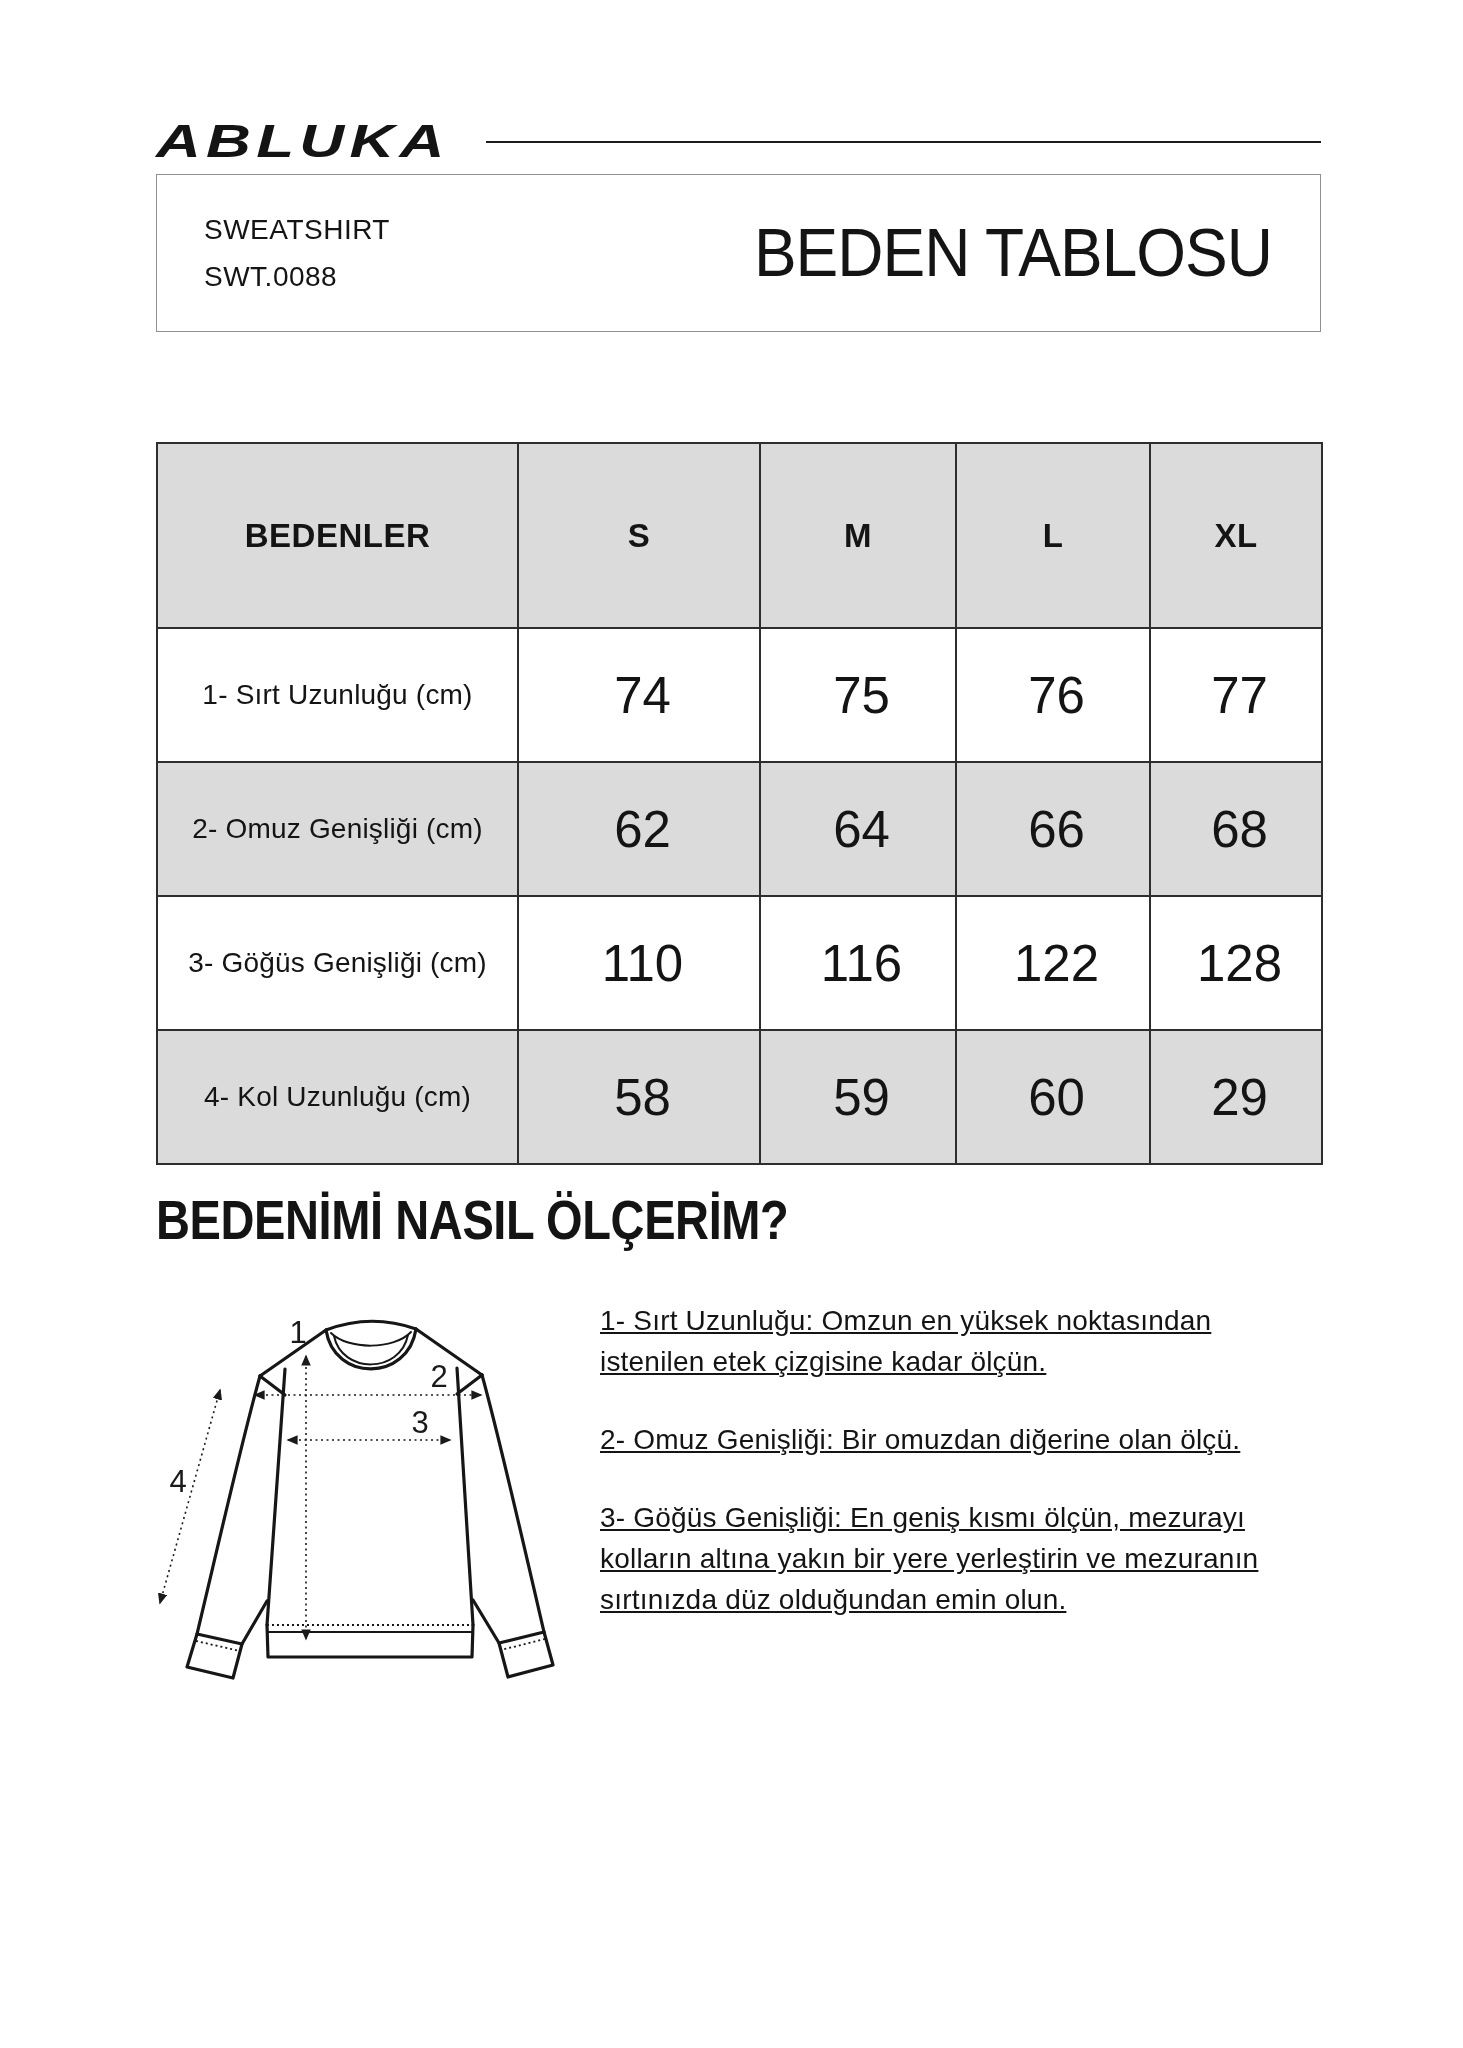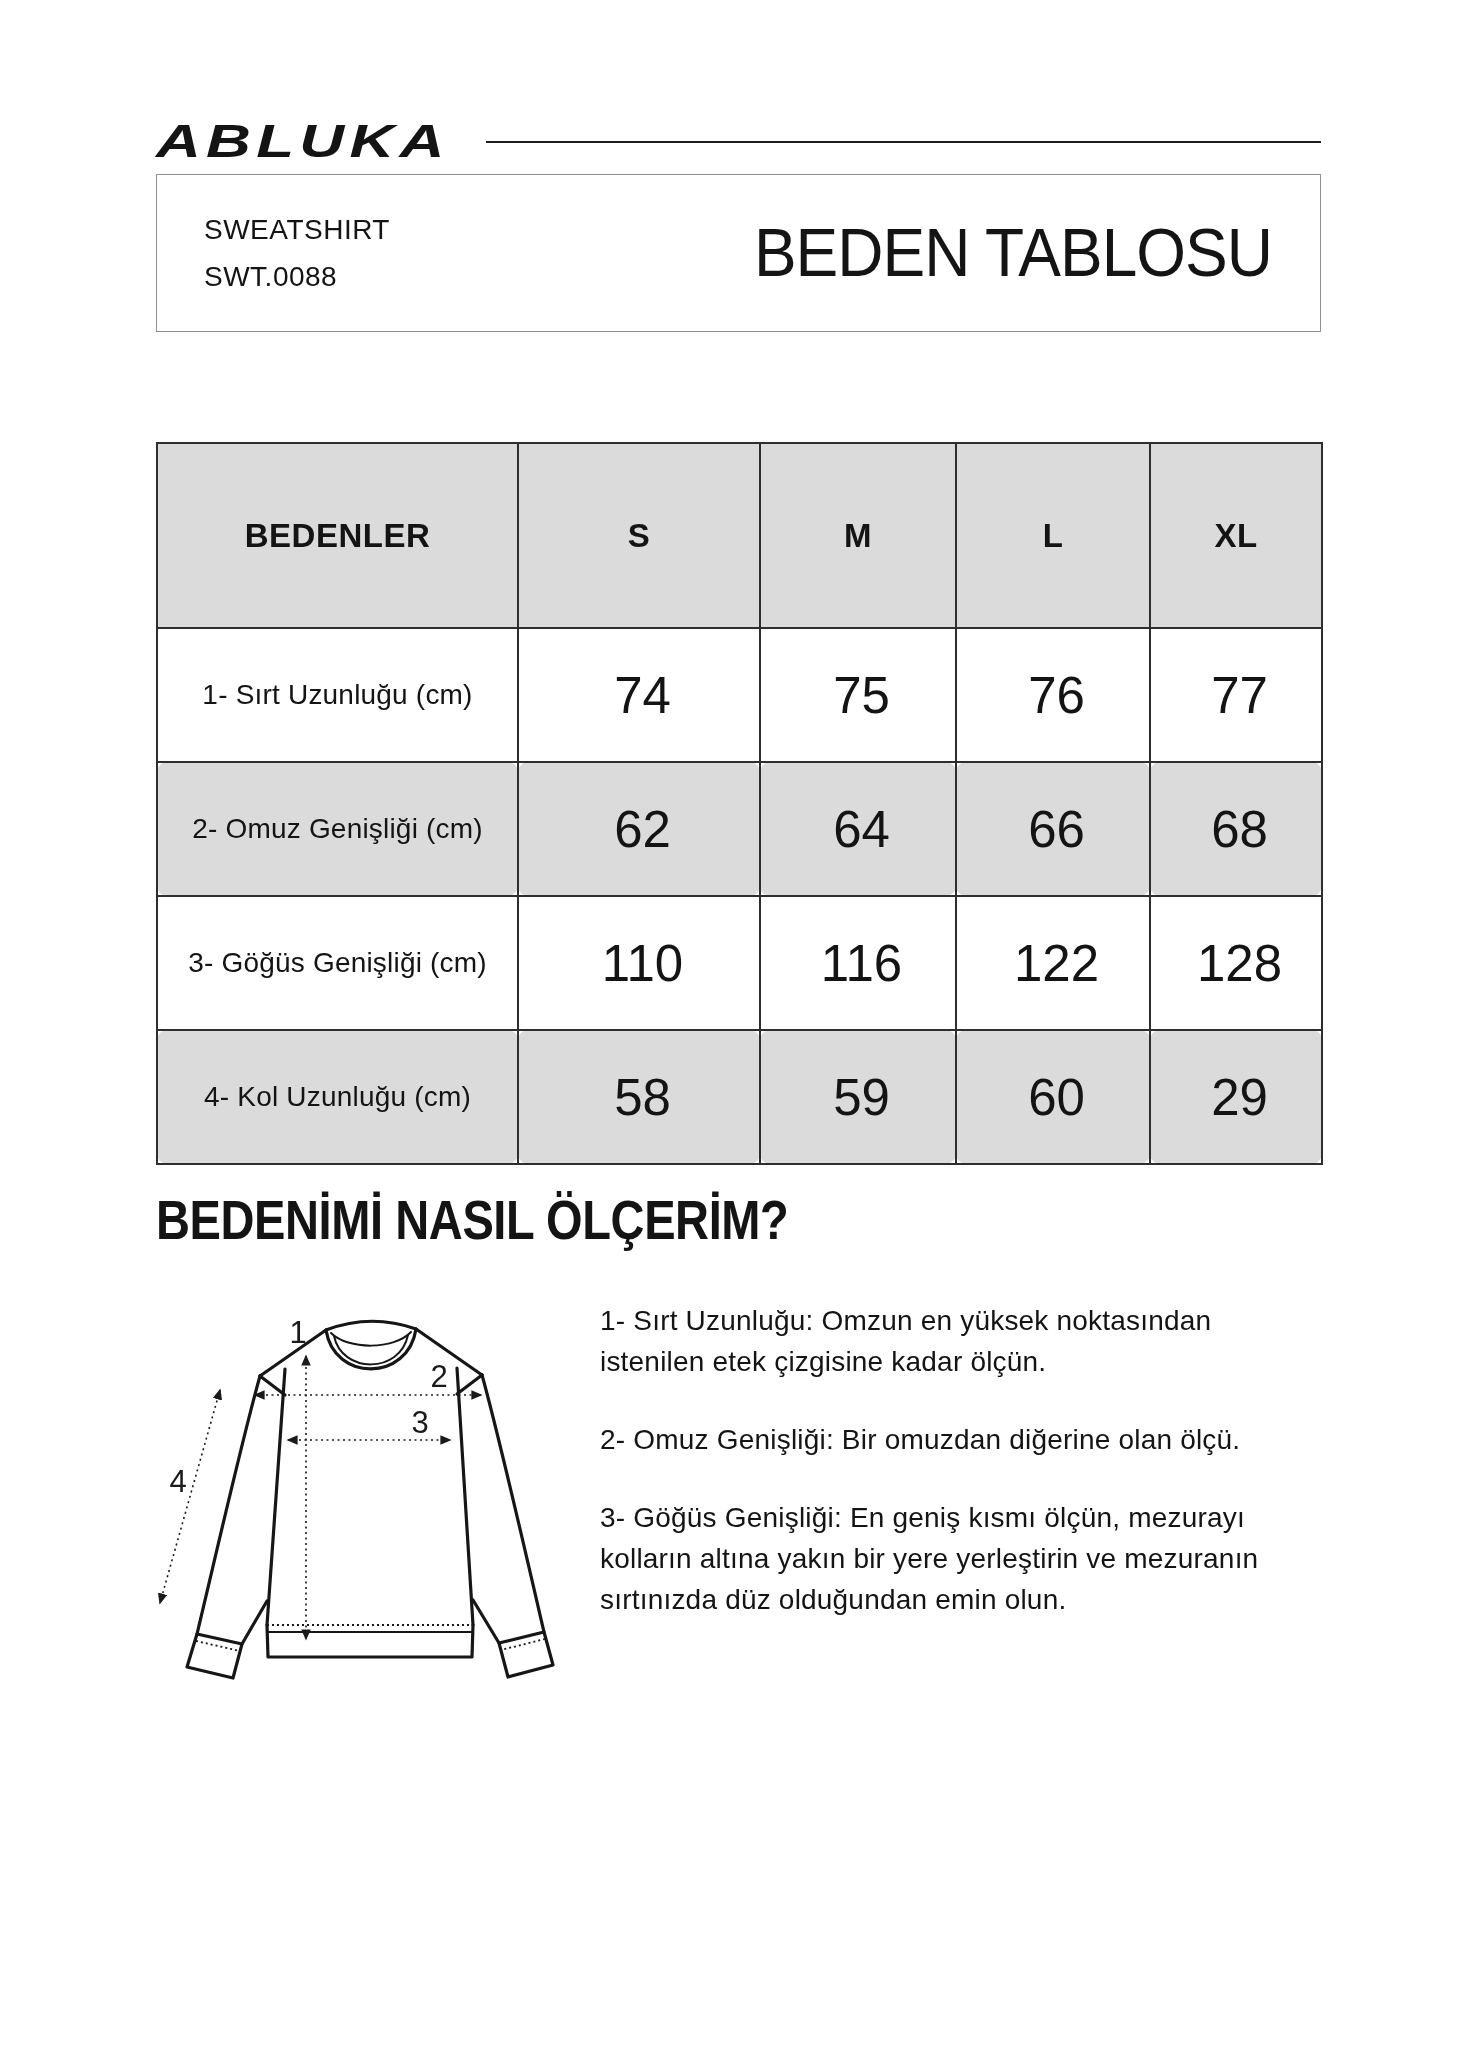--- a/index.html
+++ b/index.html
@@ -29,37 +29,37 @@
   .product-lines { font-size:28px; letter-spacing:0.5px; }
   .product-name { margin-bottom:15px; }
   .doc-title { font-size:64px; letter-spacing:-1px; transform:scaleY(1.06); transform-origin:center; white-space:nowrap; }
 
   
   table.size-table { width:100%; border-collapse:collapse; margin-top:110px; table-layout:fixed; }
   .size-table th, .size-table td {
     border:2px solid #2e2e2e; text-align:center; vertical-align:middle; background:#ffffff;
   }
   .size-table thead th { height:185px; background:#dbdbdb; font-size:33px; font-weight:bold; letter-spacing:0.5px; }
-  .size-table tbody td { height:134px;border-radius:10px; }
+  .size-table tbody td { height:134px; }
   .size-table tbody tr:nth-child(even) td { background:#dbdbdb; }
   .row-label { font-size:28px; font-weight:normal; letter-spacing:0.2px; }
   .cell-val { font-size:51px;padding-left:7px; }
 
   
   .guide-heading {
     margin-top:22px; font-size:56px; font-weight:bold; letter-spacing:-0.5px;
     transform:scaleX(0.84); transform-origin:left center; white-space:nowrap;
   }
   .measure { display:flex; margin-top:44px; }
   .diagram-wrap { width:462px; flex:none; margin-left:-18px; }
   .diagram-wrap svg { display:block; }
   .instructions { flex:1; padding-top:4px; }
   .instructions p {
     font-size:28px; line-height:41px; margin-bottom:37px;
-    letter-spacing:0.2px; white-space:pre-line;
+    letter-spacing:0.2px; white-space:pre-line;text-decoration:underline;
   }
   .instructions p:last-child { margin-bottom:0; }
 
   .garment { stroke:#161616; stroke-width:3.2; fill:none; stroke-linecap:round; stroke-linejoin:round; }
   .garment-thin { stroke:#161616; stroke-width:2; fill:none; stroke-linecap:round; }
   .stitch { stroke:#161616; stroke-width:1.8; fill:none; stroke-dasharray:2 3; }
   .marrow { stroke:#1a1a1a; stroke-width:1.6; fill:none; stroke-dasharray:2 3.5; }
   .mlabel { font-family:"Liberation Sans", sans-serif; font-size:31px; fill:#1a1a1a; text-anchor:middle; }
 </style>
 </head>

